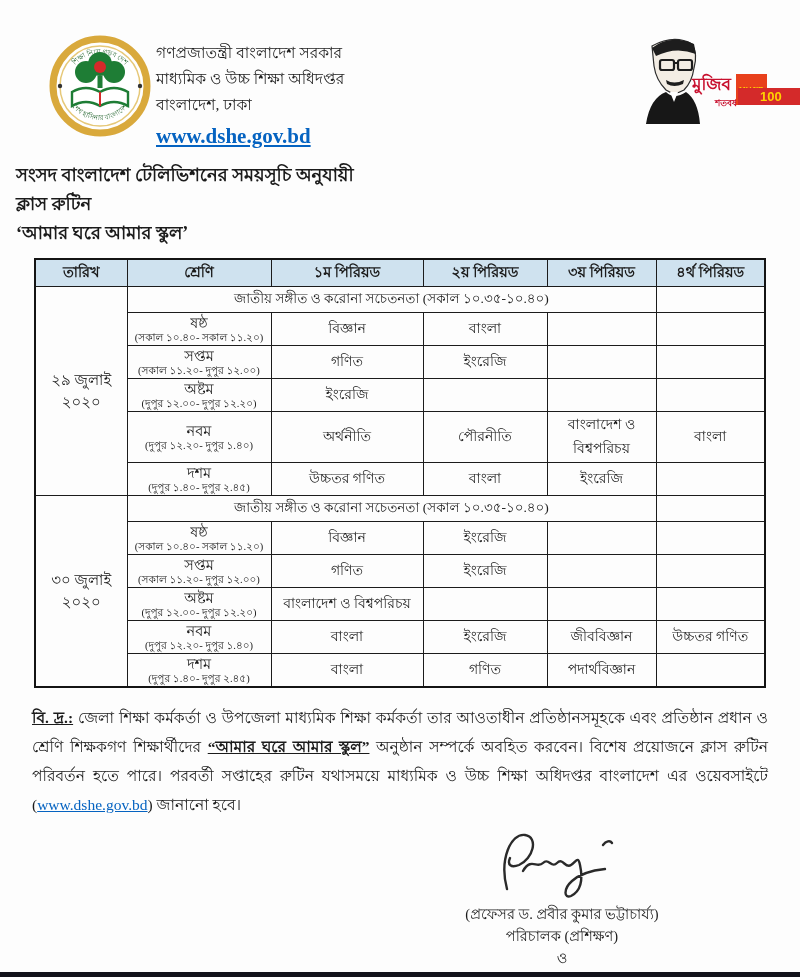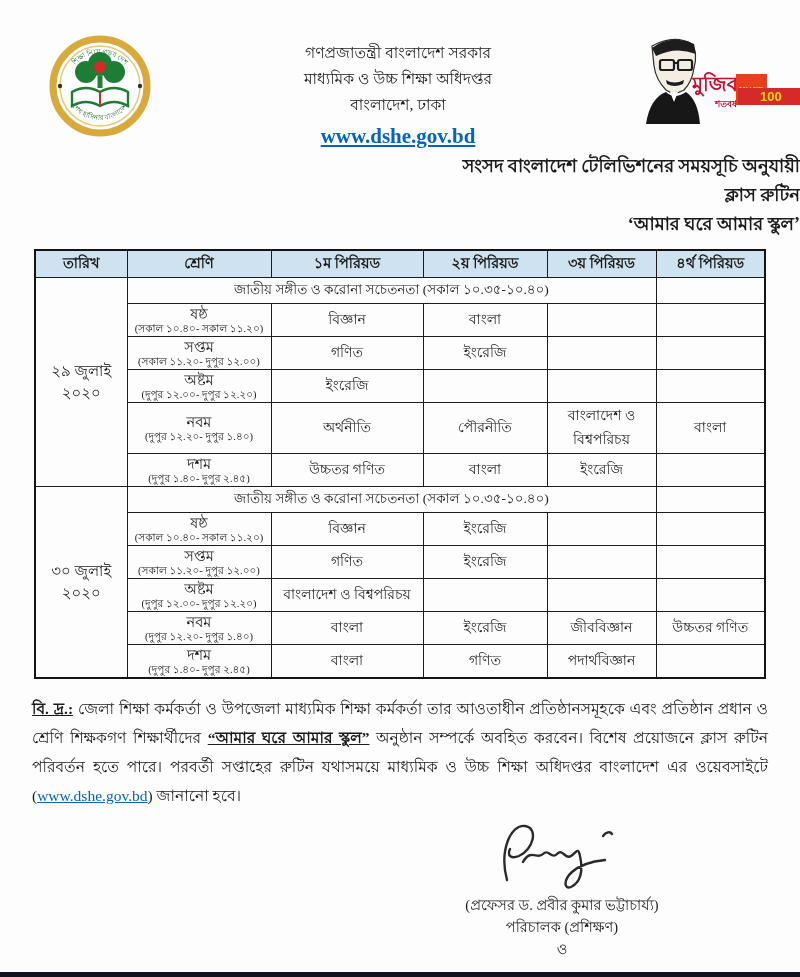--- a/index.html
+++ b/index.html
@@ -3,32 +3,32 @@
 <meta charset="utf-8">
 <style>
   * { margin:0; padding:0; box-sizing:border-box; }
   html,body { background:#ffffff; }
   body { font-family:"Liberation Serif","DejaVu Serif",serif; color:#1b1b1b; }
   .page { width:800px; height:977px; position:relative; overflow:hidden; background:#fdfdfd; }
 
   
   .header { display:flex; justify-content:space-between; align-items:flex-start; padding:30px 40px 0 44px; }
   .seal { width:112px; height:104px; margin-top:4px; }
-  .org { flex:1; text-align:center; padding-top:10px; }
+  .org { flex:1; text-align:left; padding-top:10px; }
   .org-line { font-size:15.5px; line-height:26px; }
   .website { display:inline-block; margin-top:6px; font-size:21px; font-weight:bold; color:#0563c1; text-decoration:underline; cursor:pointer; }
   .mujib { width:120px; height:108px; position:relative; margin-top:2px; }
   .mujib-tag { position:absolute; left:52px; top:44px; width:68px; }
-  .mujib-word { font-size:20px; font-weight:bold; color:#c8102e; line-height:16px; display:inline-block; }
+  .mujib-word { font-size:17px; font-weight:bold; color:#c8102e; line-height:16px; display:inline-block; }
   .mujib-sub { font-size:9px; font-weight:bold; color:#c8102e; display:block; text-align:center; margin-top:2px; }
   .mujib-box { position:absolute; left:44px; top:-2px; background:#e8401c; color:#ffd200; font-size:8px; font-weight:bold; padding:11px 3px; font-family:"Liberation Sans",sans-serif; }
   .mujib-100 { position:absolute; left:46px; top:12px; background:#d42a2a; color:#ffd200; font-size:13px; font-weight:bold; padding:1px 22px; font-family:"Liberation Sans",sans-serif; }
 
   
-  .titles { text-align:right; margin-top:3px; }
+  .titles { text-align:left; margin-top:12px;padding-left:16px; }
   .title-line { font-size:18px; font-weight:bold; line-height:29px; }
 
   
   table.routine { border-collapse:collapse; margin:10px auto 0 auto; width:730px; table-layout:fixed; }
   table.routine th, table.routine td { border:1.6px solid #1c1c1c; text-align:center; vertical-align:middle; padding:1px 2px; }
   table.routine { border:2.2px solid #141414; }
   th.hcell { background:#cfe2ef; font-size:14.5px; height:26px; font-weight:bold; }
   tr.anthem-tr { height:23px; }
   td.anthem-cell { font-size:13.5px; }
   tr.class-tr { height:19px; }

